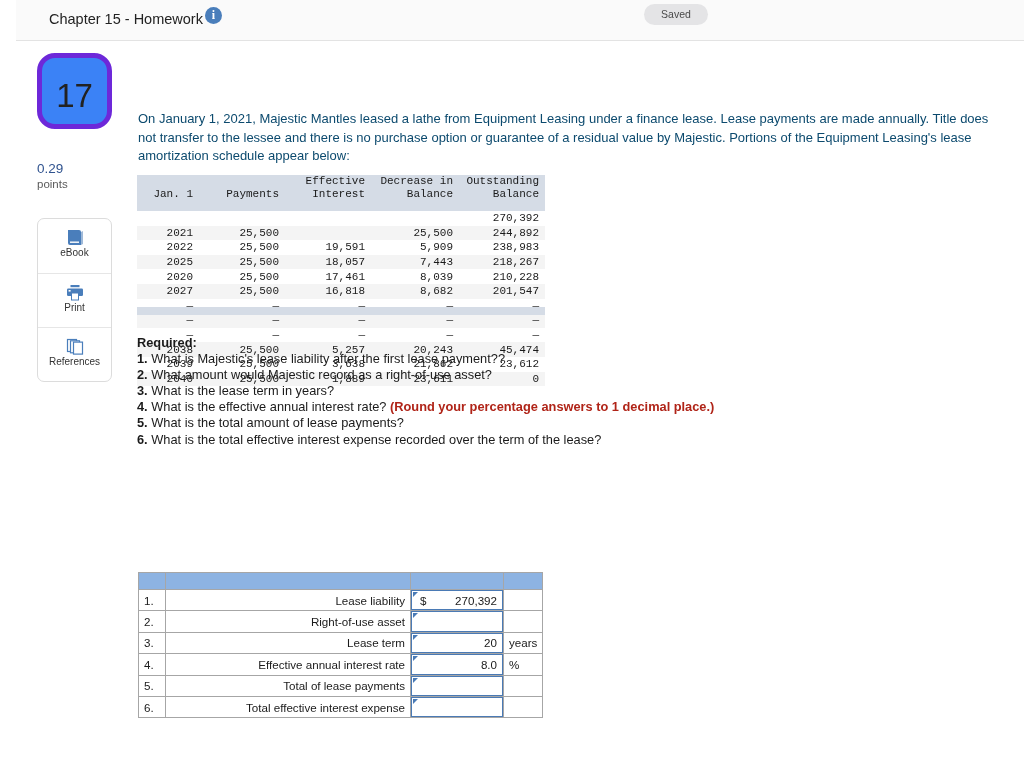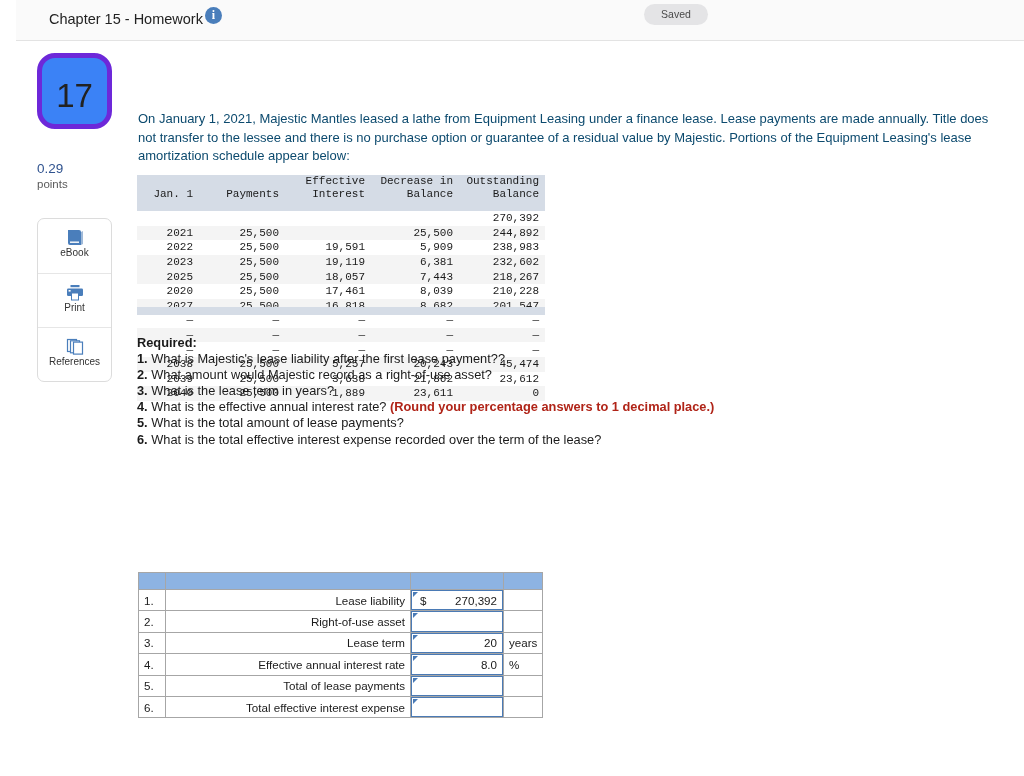--- a/index.html
+++ b/index.html
@@ -225,27 +225,20 @@
           <td style="width: 86px;">244,892</td>
         </tr>
         <tr class="even">
           <td style="width: 62px;">2022</td>
           <td style="width: 86px;">25,500</td>
           <td style="width: 86px;">19,591</td>
           <td style="width: 88px;">5,909</td>
           <td style="width: 86px;">238,983</td>
         </tr>
         <tr class="odd">
-          <td style="width: 62px;">2023</td>
-          <td style="width: 86px;">25,500</td>
-          <td style="width: 86px;">19,119</td>
-          <td style="width: 88px;">6,381</td>
-          <td style="width: 86px;">232,602</td>
-        </tr>
-        <tr class="odd">
           <td style="width: 62px;">2025</td>
           <td style="width: 86px;">25,500</td>
           <td style="width: 86px;">18,057</td>
           <td style="width: 88px;">7,443</td>
           <td style="width: 86px;">218,267</td>
         </tr>
         <tr class="even">
           <td style="width: 62px;">2020</td>
           <td style="width: 86px;">25,500</td>
           <td style="width: 86px;">17,461</td>

